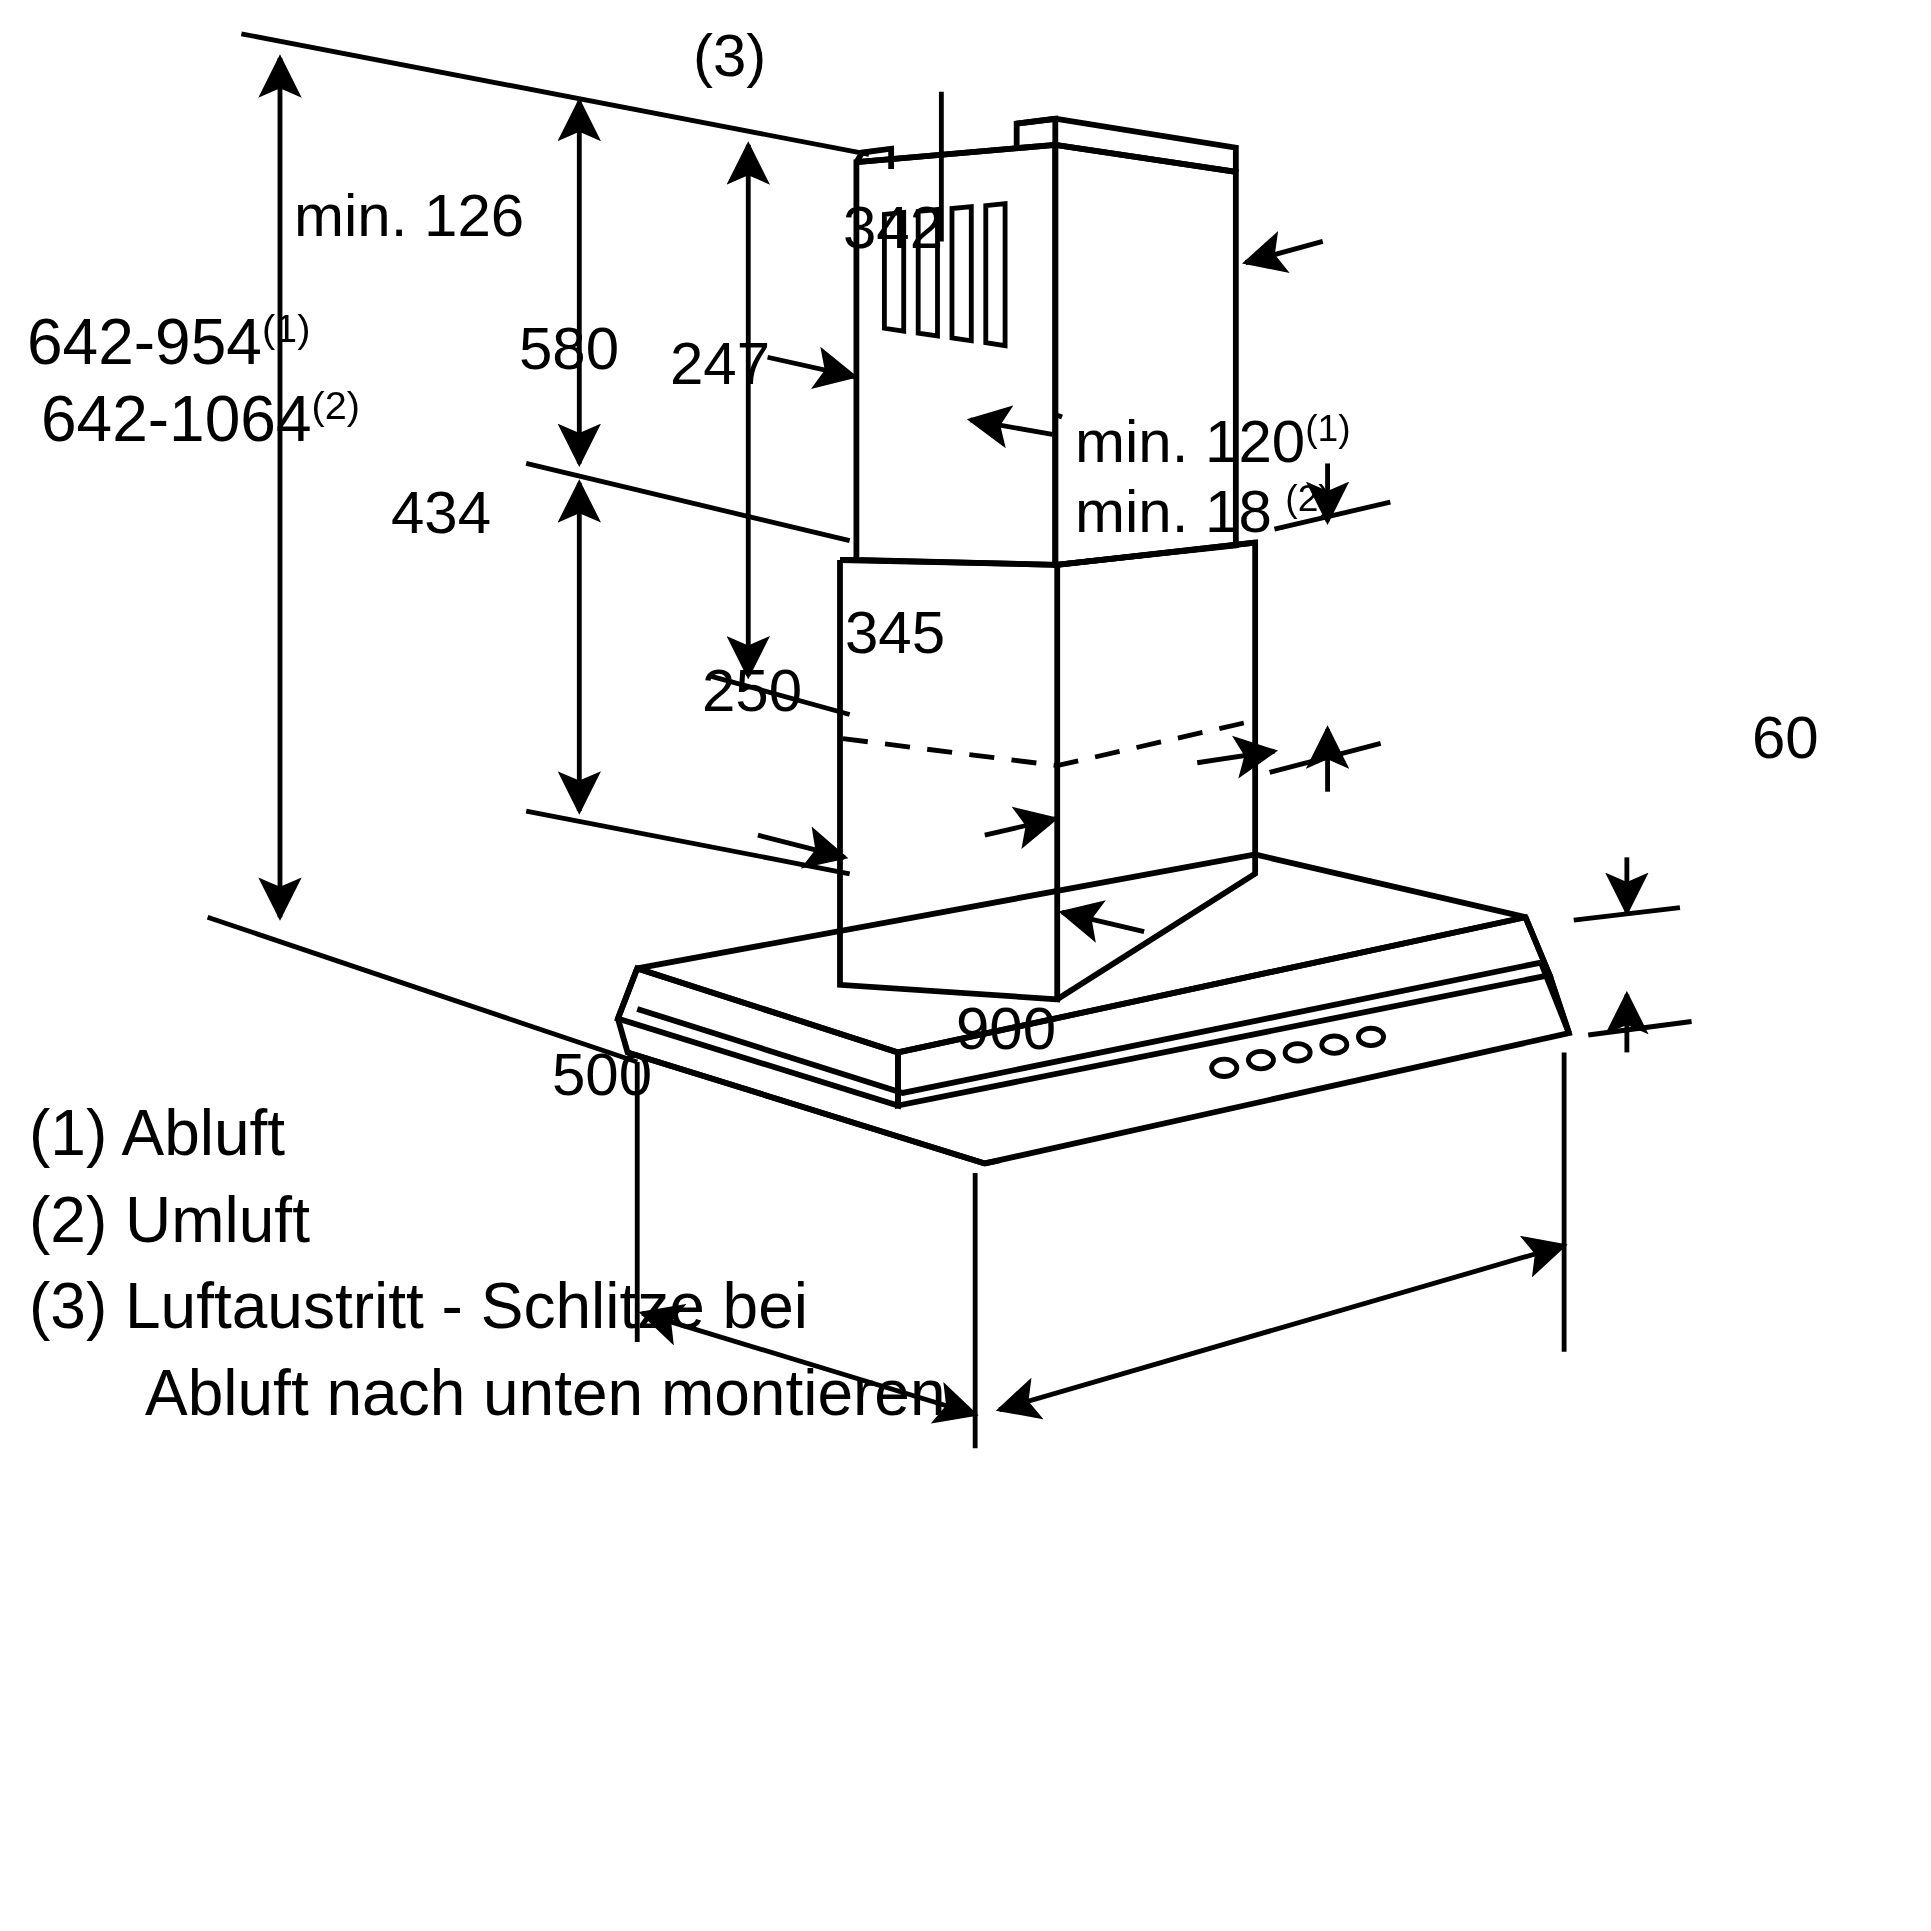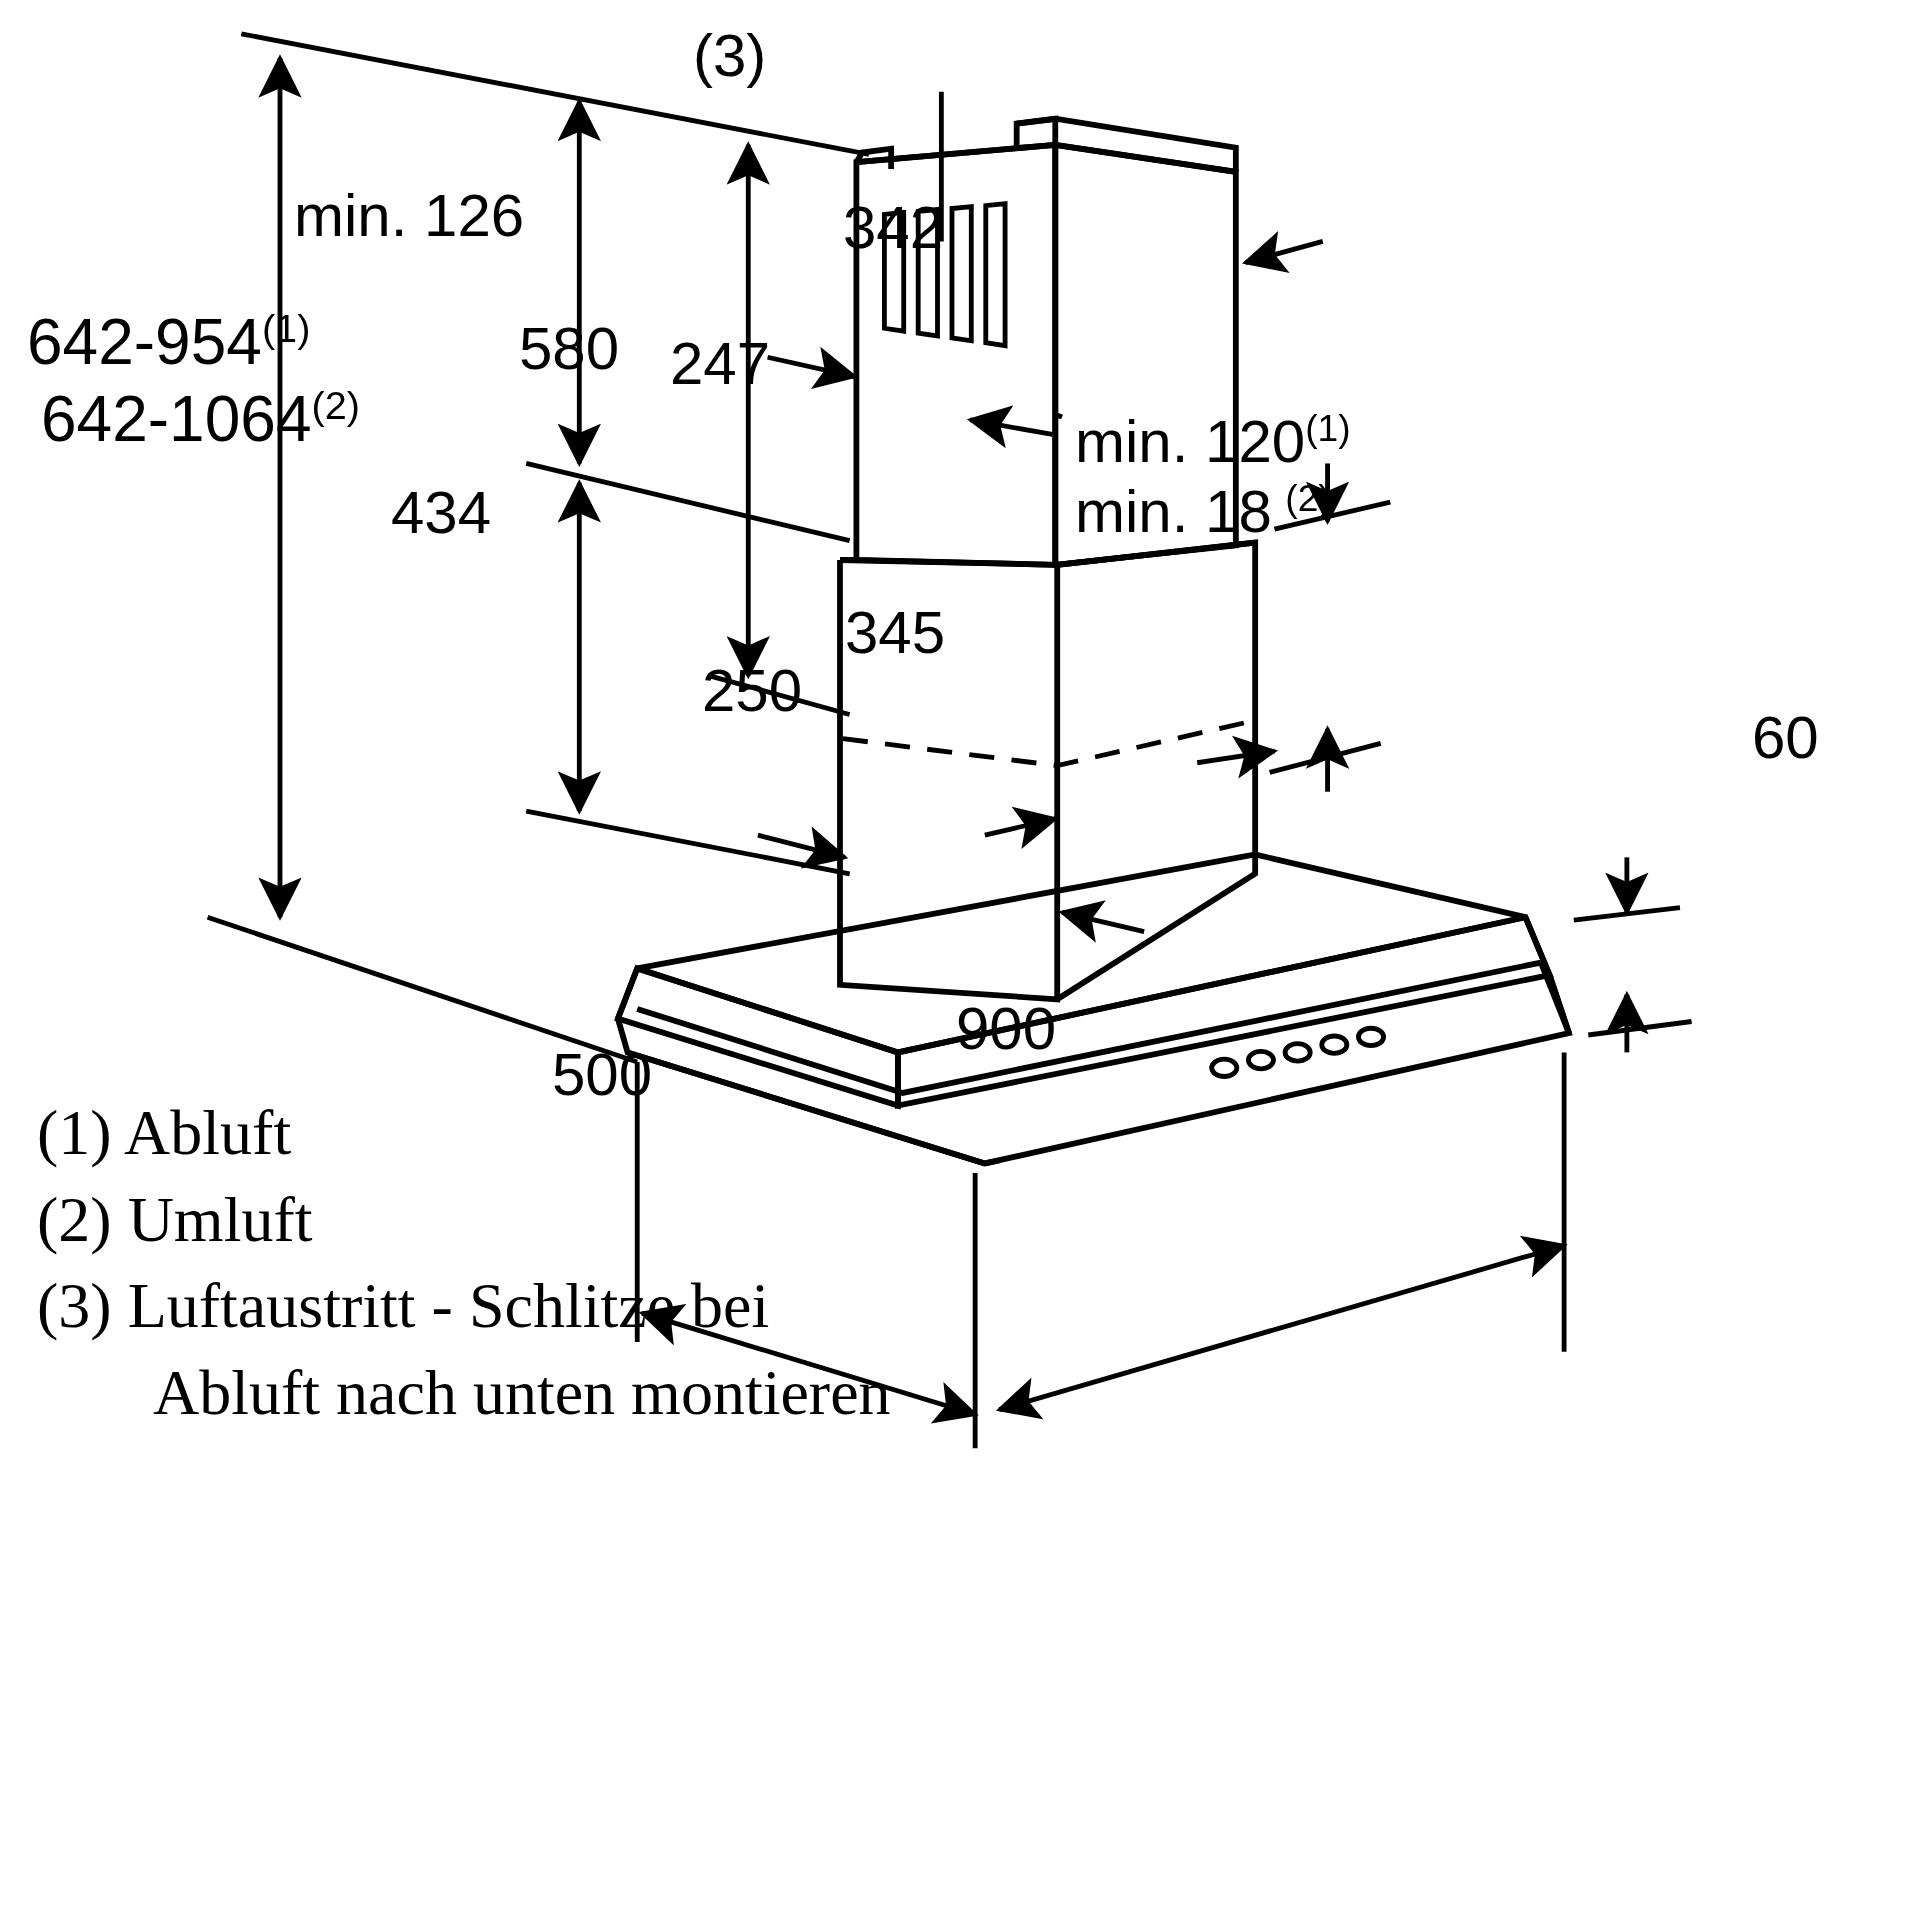--- a/index.html
+++ b/index.html
@@ -29,25 +29,24 @@
     color: #000000;
     white-space: nowrap;
     line-height: 1.0;
   }
   .sup {
     font-size: 0.62em;
     vertical-align: super;
   }
   .legend {
     position: absolute;
-    font-family: Liberation Serif, serif;
+    font-family: Liberation Sans, sans-serif;
     color: #000000;
     white-space: nowrap;
     line-height: 1.0;
-    margin-left: 8px;
   }
 </style>
 </head>
 <body>
 
 <div id="root">
 
   <svg class="drawing" viewBox="0 0 2000 2000">
     <defs>
       <marker id="arrEnd" viewBox="0 0 12 12" refX="11" refY="6" markerWidth="9" markerHeight="9" orient="auto-start-reverse">

